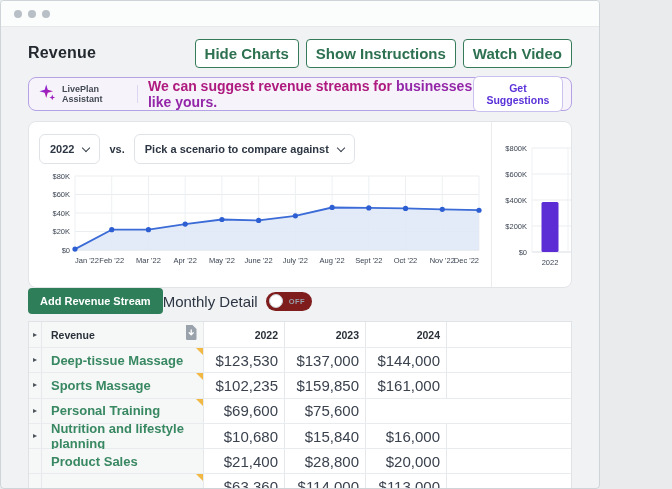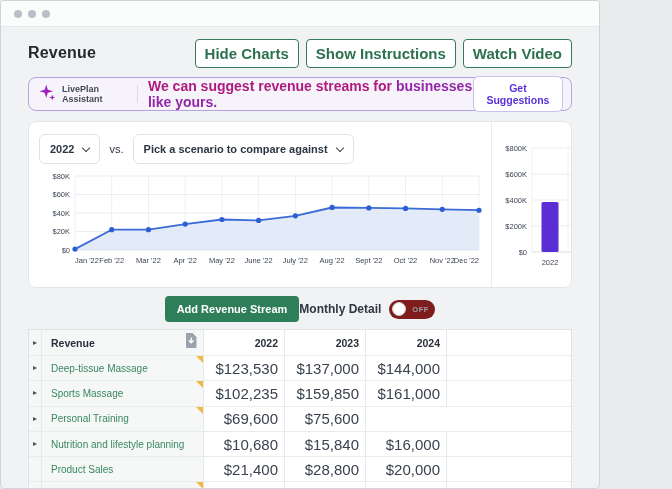--- a/index.html
+++ b/index.html
@@ -33,46 +33,46 @@
   
   .chart-card { margin-top:10px; height:167px; background:#fff; border:1px solid #e2e5e8; border-radius:8px;
                 display:flex; overflow:hidden; }
   .chart-left { flex:1; padding:12px 4px 0 10px; }
   .chart-right { width:160px; border-left:1px solid #eaecee; padding-top:12px; }
   .controls { display:flex; align-items:center; gap:9px; height:30px; }
   .select { background:#fff; border:1px solid #dfe3e7; border-radius:6px; height:30px; display:flex;
             align-items:center; padding:0 10px; font-size:11px; font-weight:bold; color:#2d3643; cursor:pointer; }
   .chev { width:6px; height:6px; border-right:1.6px solid #3a424e; border-bottom:1.6px solid #3a424e;
           transform:rotate(45deg); margin-left:9px; margin-top:-3px; }
-  .vs-label { font-size:11px; font-weight:normal; color:#2d3643; }
-
-  
-  .actions { margin-top:8px; height:26px; display:flex; align-items:center; justify-content:center; }
+  .vs-label { font-size:11px; font-weight:bold; color:#2d3643; }
+
+  
+  .actions { height:26px; display:flex; align-items:center; justify-content:flex-start; }
   .btn-add { background:#2e7e59; color:#fff; border:none; border-radius:4px; font-weight:bold; font-size:11px;
              padding:7px 12px; cursor:pointer; font-family:inherit; }
   .monthly { display:flex; align-items:center; gap:8px; }
-  .monthly-label { font-size:12px; font-weight:bold; color:#2d3643; }
+  .monthly-label { font-size:15px; font-weight:normal; color:#2d3643; }
   .toggle { width:46px; height:19px; background:#7f1d1d; border-radius:10px; display:flex; align-items:center;
             padding:0 3px; cursor:pointer; }
   .knob { width:14px; height:14px; background:#fff; border:1px solid #c9ced3; border-radius:50%; }
   .toggle-text { font-size:7.5px; font-weight:bold; color:#97a0aa; margin-left:6px; letter-spacing:.5px; }
 
   
   .rev-table { margin-top:7px; background:#fff; border:1px solid #dfe3e6; }
   .t-row { display:flex; height:25.3px; border-bottom:1px solid #e9ecee; }
   .t-row.header { height:26px; }
   .cell { border-right:1px solid #e6e9eb; display:flex; align-items:center; position:relative; }
   .c-gutter { width:13px; background:#f6f7f7; justify-content:center; }
   .c-name { width:162px; background:#f6f7f7; padding:0 6px 0 9px; }
   .c-year { width:81px; justify-content:flex-end; padding-right:6px; background:#fff; }
   .c-fill { flex:1; border-right:none; background:#fff; }
   .caret { font-size:8px; color:#4a5157; line-height:1; }
   .hdr-name { font-size:10.5px; font-weight:bold; color:#2a313a; }
   .hdr-year { font-size:10.5px; font-weight:bold; color:#2a313a; }
-  .row-name { font-size:10px; font-weight:normal; color:#38886
+  .row-name { font-size:13px; font-weight:bold; color:#38886
 2; }
   .row-name { color:#388862; }
   .row-val { font-size:15px; color:#3a424e; }
   .flag { position:absolute; top:0; right:0; width:0; height:0;
           border-top:7px solid #f1b944; border-left:7px solid transparent; }
   .doc-icon { margin-left:auto; }
 
   svg text { font-family:"Liberation Sans", sans-serif; }
 </style>
 </head>

